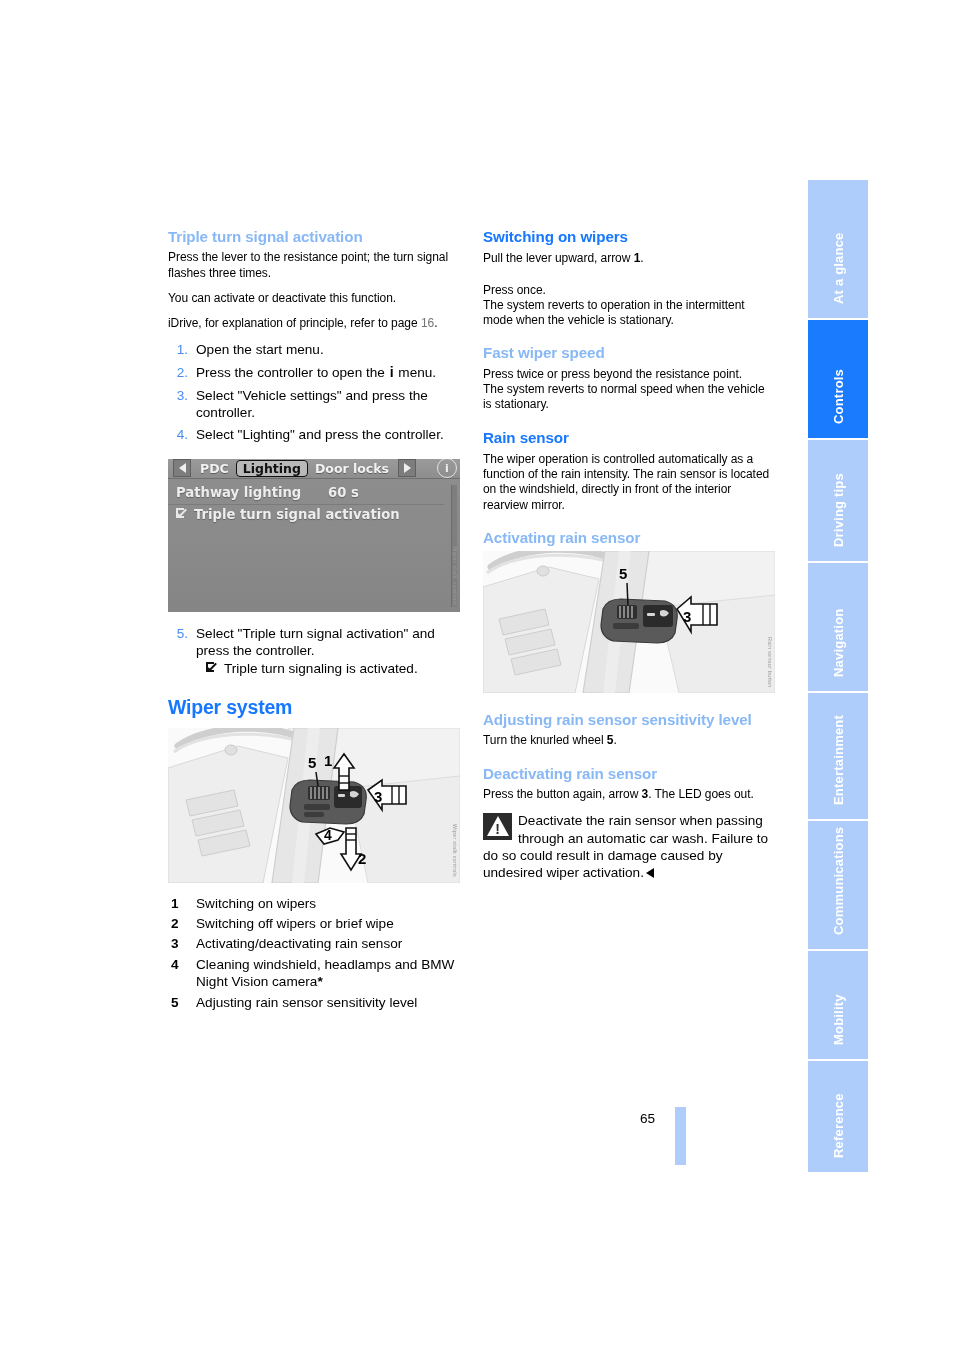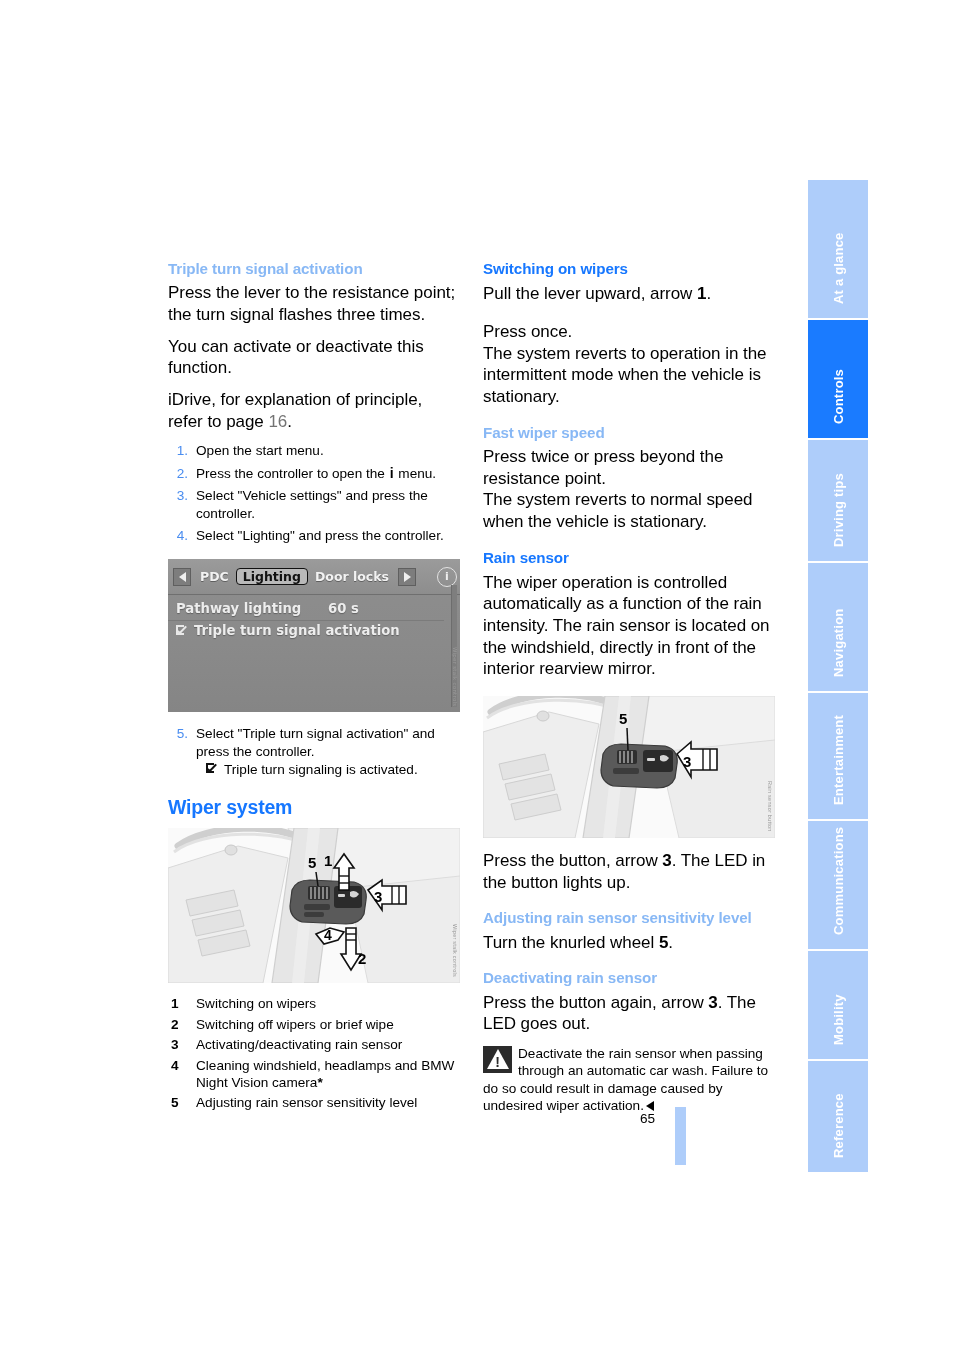--- a/index.html
+++ b/index.html
@@ -21,21 +21,20 @@
     position: absolute;
     left: 0; top: 0;
     width: 954px; height: 1351px;
   }
 
   
   .column {
     position: absolute;
     top: 228px;
     width: 292px;
-    margin-top: 32px;
   }
   #col-left  { left: 168px; }
   #col-right { left: 483px; }
 
   
   h1.major {
     font-size: 19.5px;
     font-weight: bold;
     color: #1677ff;
     margin: 0 0 9px 0;
@@ -54,21 +53,21 @@
     font-size: 15.2px;
     font-weight: bold;
     color: #88b8f5;
     margin: 0 0 4px 0;
     line-height: 1.2;
     letter-spacing: -0.1px;
   }
 
   
   p.body {
-    font-size: 17px;
+    font-size: 12px;
     line-height: 1.275;
     margin: 0 0 10px 0;
     color: #000;
     letter-spacing: -0.05px;
   }
   p.tight { margin-bottom: 0; }
   .gap-lg { height: 13px; }
   .gap-md { height: 10px; }
   .gap-sm { height: 6px; }
 
@@ -180,21 +179,21 @@
   .idrive {
     width: 292px;
     height: 153px;
     background: linear-gradient(#8e8e8e, #8a8a8a 55%, #858585);
     position: relative;
     font-family: "DejaVu Sans", sans-serif;
     margin-bottom: 13px;
     overflow: hidden;
   }
   .idrive-tabs {
-    height: 36px;
+    height: 20px;
     background: linear-gradient(#9b9b9b, #8d8d8d);
     border-bottom: 1px solid #6f6f6f;
     display: flex;
     align-items: center;
     padding: 0 3px;
     box-sizing: border-box;
     position: relative;
   }
   .idrive-tab {
     color: #f2f2f2;
@@ -535,20 +534,21 @@
     <p class="body tight">Press twice or press beyond the resistance point.</p>
     <p class="body">The system reverts to normal speed when the vehicle is stationary.</p>
 
     <div class="gap-sm"></div>
 
     <h2 class="section">Rain sensor</h2>
     <p class="body">The wiper operation is controlled automatically as a function of the rain intensity. The rain sensor is located on the windshield, directly in front of the interior rearview mirror.</p>
 
     <div class="gap-sm"></div>
 
+    <h3 class="sub">Activating rain sensor</h3>
 
     <div class="figure">
       <svg width="292" height="142" viewBox="0 0 292 142">
         <rect x="0" y="0" width="292" height="142" fill="#fafafa"></rect>
         <path d="M0 36 L66 16 L116 28 L92 142 L0 142 Z" fill="#eeeeee" stroke="#d8d8d8" stroke-width="1"></path>
         <path d="M118 0 L292 0 L292 56 L146 64 Z" fill="#f2f2f2" stroke="#dcdcdc" stroke-width="1"></path>
         <path d="M176 56 L292 44 L292 142 L196 142 Z" fill="#ededed" stroke="#dcdcdc" stroke-width="1"></path>
         <path d="M8 16 C 38 -6, 106 -8, 136 12" fill="none" stroke="#cfcfcf" stroke-width="7" stroke-linecap="round"></path>
         <path d="M4 22 C 32 0, 108 -2, 142 18" fill="none" stroke="#e2e2e2" stroke-width="3"></path>
         <ellipse cx="60" cy="20" rx="6" ry="5" fill="#e0e0e0" stroke="#c9c9c9"></ellipse>
@@ -577,21 +577,20 @@
           <line x1="227" y1="53" x2="227" y2="74" stroke="#111" stroke-width="1.4"></line>
         </g>
         <text x="200" y="71" font-family="Liberation Sans, sans-serif" font-size="15" font-weight="bold" fill="#000">3</text>
 
         <line x1="144" y1="32" x2="145" y2="54" stroke="#111" stroke-width="1.5"></line>
         <text x="136" y="28" font-family="Liberation Sans, sans-serif" font-size="15" font-weight="bold" fill="#000">5</text>
       </svg>
       <div class="figcredit">Rain sensor button</div>
     </div>
 
-    <p class="body"><span>Press the button, arrow </span><b class="arrowref">3</b><span>. The LED in the button lights up.</span></p>
 
     <div class="gap-sm"></div>
 
     <h3 class="sub">Adjusting rain sensor sensitivity level</h3>
     <p class="body"><span>Turn the knurled wheel </span><b class="arrowref">5</b><span>.</span></p>
 
     <div class="gap-sm"></div>
 
     <h3 class="sub">Deactivating rain sensor</h3>
     <p class="body"><span>Press the button again, arrow </span><b class="arrowref">3</b><span>. The LED goes out.</span></p>

